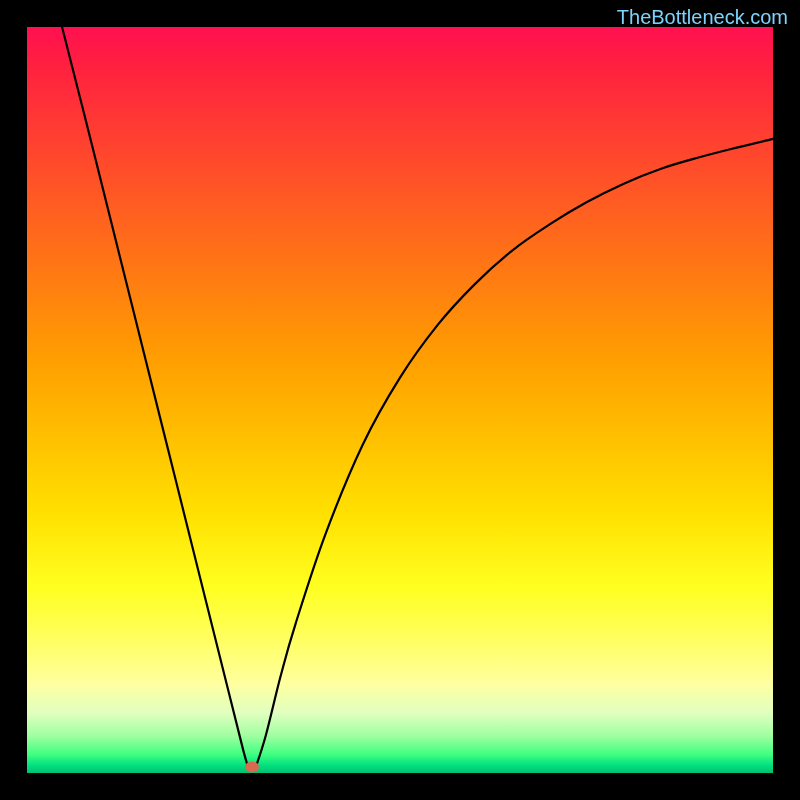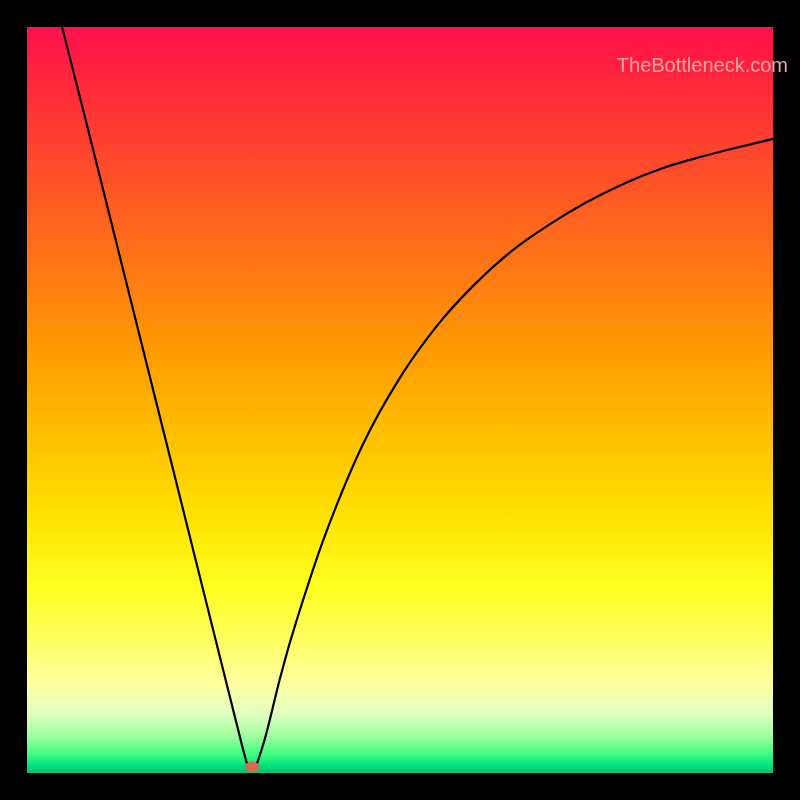--- a/index.html
+++ b/index.html
@@ -32,25 +32,24 @@
       #a0ffa0 95%,
       #40ff80 97.5%,
       #00e080 99%,
       #00c070 100%
     );
   }
   .watermark {
     position: absolute;
     top: 6px;
     right: 12px;
-    color: #fca5a5;
+    color: #7dd3fc;
     font-size: 20px;
     font-weight: 500;
     z-index: 10;
-    margin-top: 48px;
   }
   svg.curve {
     position: absolute;
     left: 27px;
     top: 27px;
     width: 746px;
     height: 746px;
     overflow: visible;
   }
   .marker {

